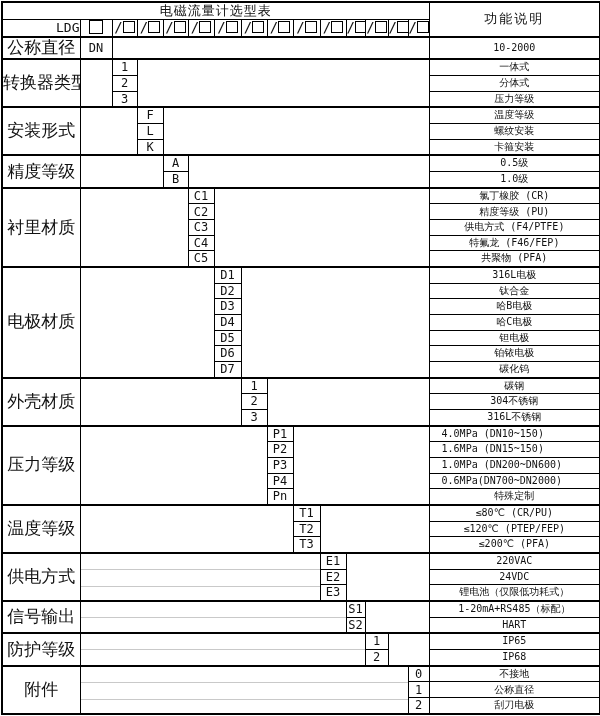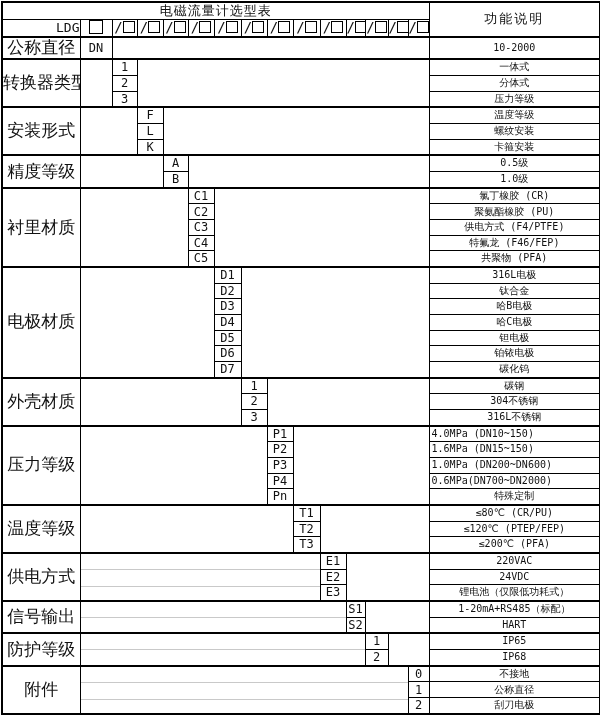--- a/index.html
+++ b/index.html
@@ -16,21 +16,21 @@
   td {
     border:1px solid #000; padding:0; overflow:hidden; white-space:nowrap;
     font-size:12px; text-align:center; vertical-align:middle; line-height:1.05;
   }
   td.title-cell { font-size:13px; letter-spacing:1px; }
   td.desc-header-cell { font-size:13px; letter-spacing:2px; }
   td.model-prefix { text-align:right; padding-left:7px; font-size:13px; }
   td.cat { font-size:17px; }
   td.code { font-size:12px; }
   td.desc { font-size:10px; }
-  td.desc.left { text-align:left; padding-left:2px; }
+  td.desc.left { text-align:left; padding-left:12px; }
   tr.group-start td { border-top-width:2px; }
   span.box {
     display:inline-block; width:10px; height:10px;
     border:1px solid #000; vertical-align:middle; margin:0 0 2px 0;
     background:#fff;
   }
   span.box.big { width:12px; height:12px; }
   span.slash { font-size:14px; vertical-align:middle; }
   td.filler.faint {
     background-image:repeating-linear-gradient(
@@ -132,21 +132,21 @@
         </tr>
         <tr class="group-start">
           <td class="cat" rowspan="5">衬里材质</td>
           <td class="filler" rowspan="5" colspan="4"></td>
           <td class="code">C1</td>
           <td class="filler" rowspan="5" colspan="9"></td>
           <td class="desc">氯丁橡胶 (CR)</td>
         </tr>
         <tr>
           <td class="code">C2</td>
-          <td class="desc">聚氨酯橡胶 (PU)</td>
+          <td class="desc">精度等级 (PU)</td>
         </tr>
         <tr>
           <td class="code">C3</td>
           <td class="desc">供电方式 (F4/PTFE)</td>
         </tr>
         <tr>
           <td class="code">C4</td>
           <td class="desc">特氟龙 (F46/FEP)</td>
         </tr>
         <tr>

